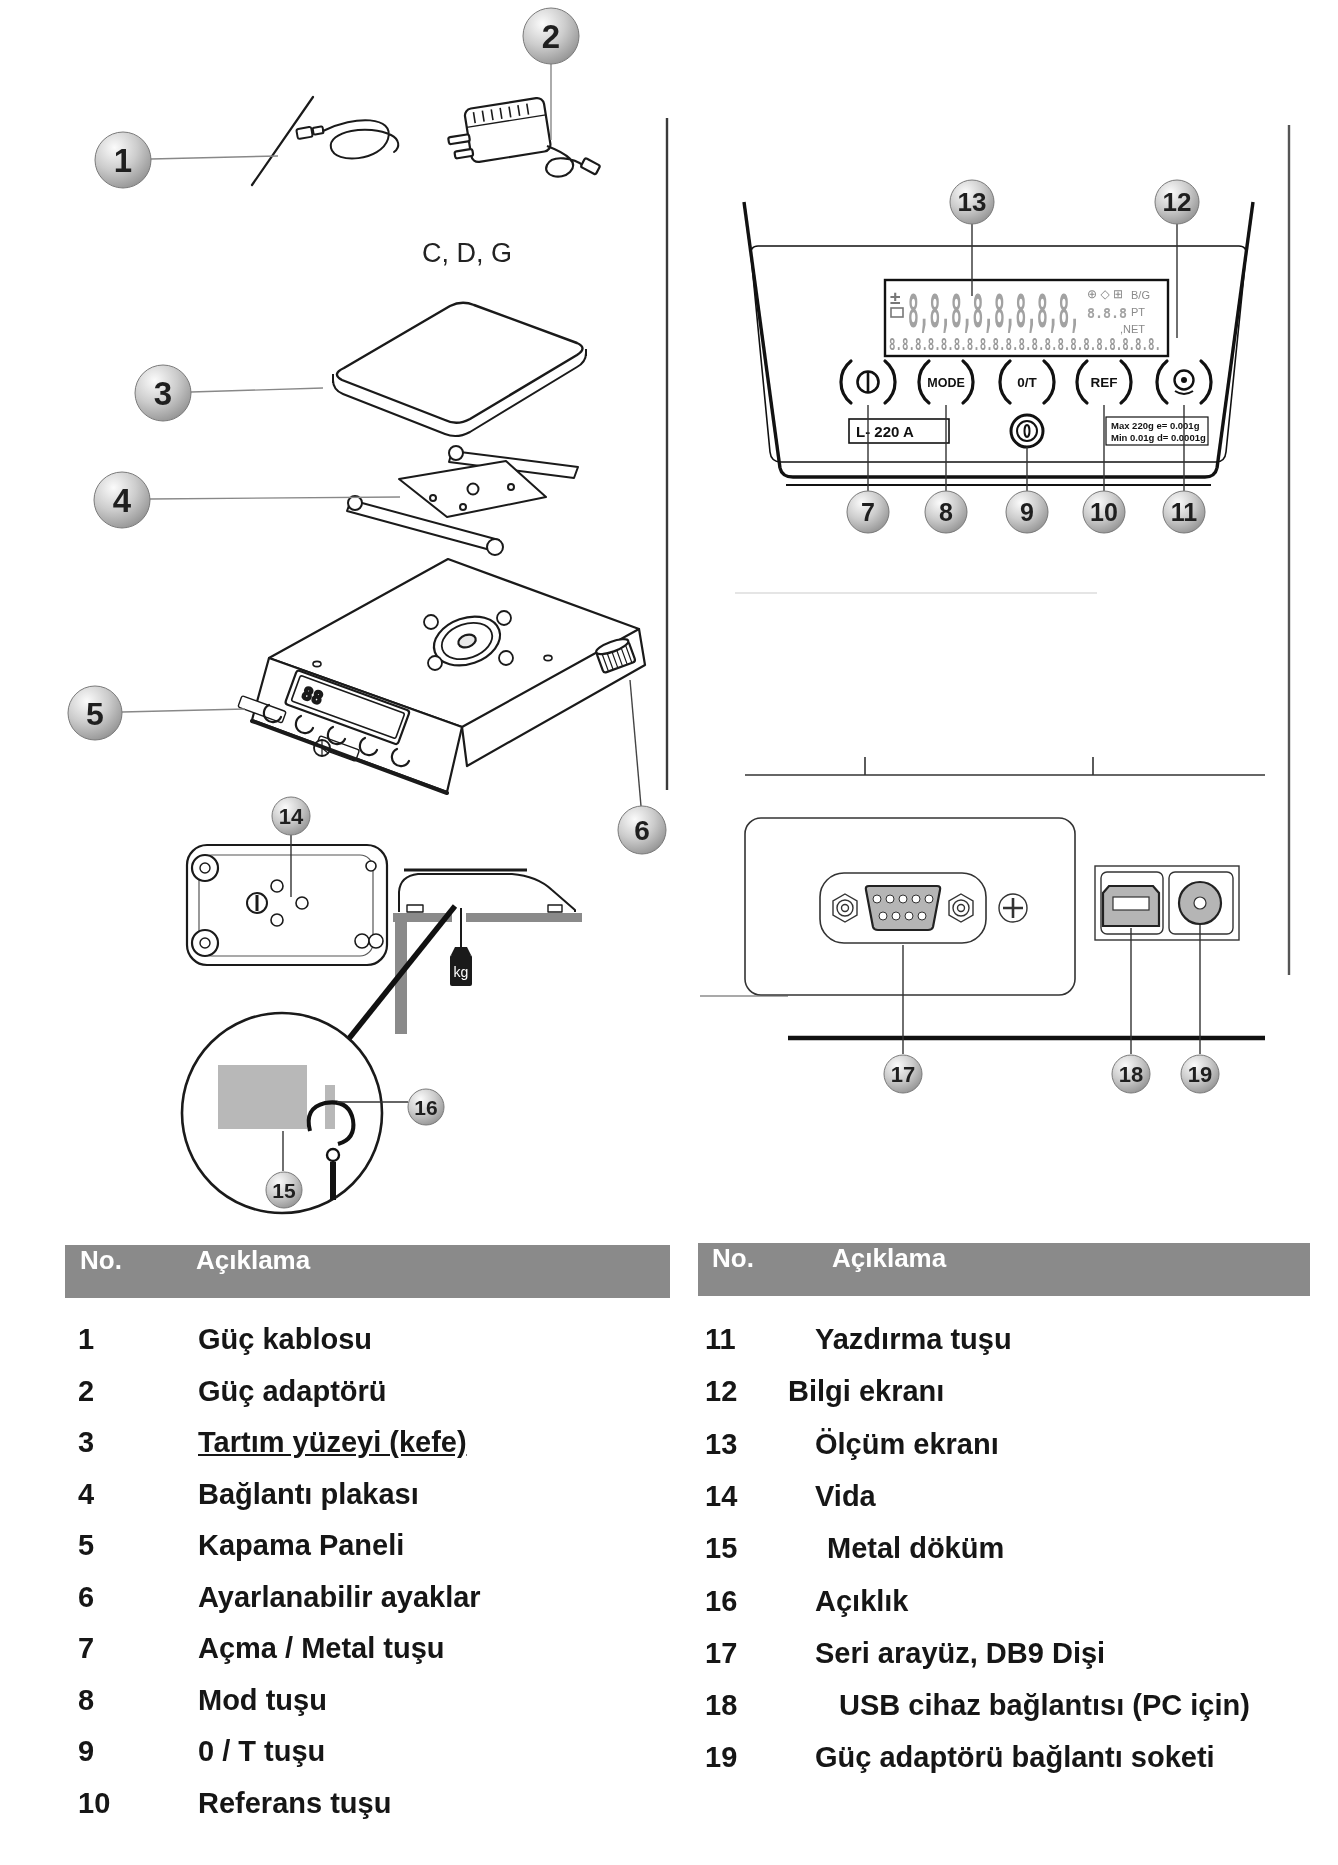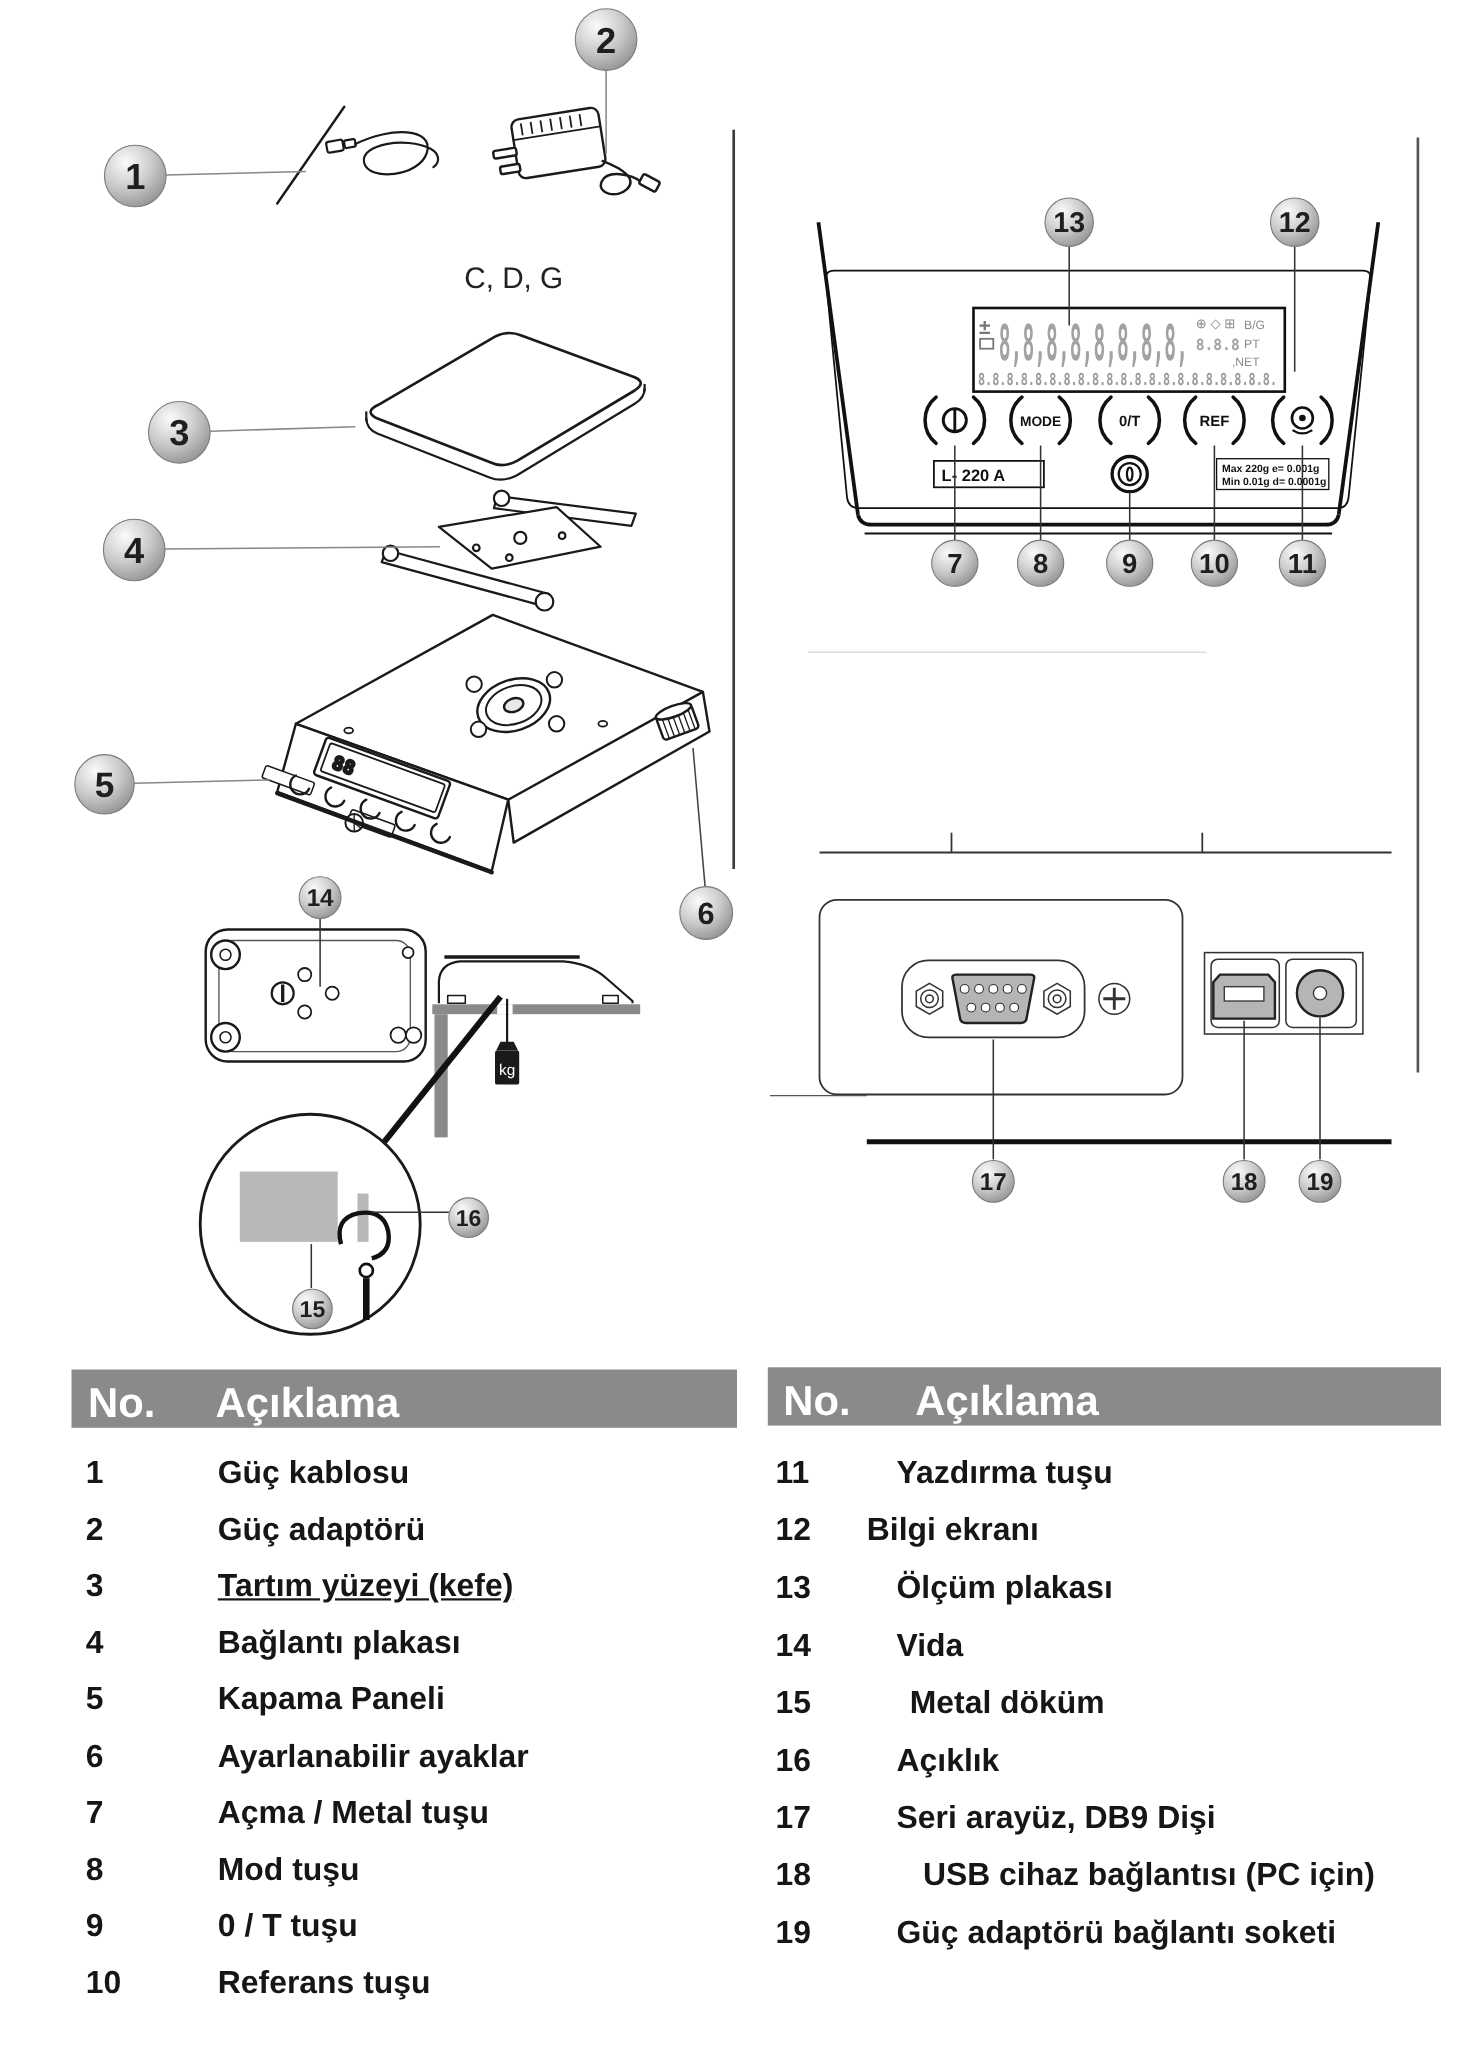--- a/index.html
+++ b/index.html
@@ -2,21 +2,21 @@
 <html><head>
 <meta charset="utf-8">
 <style>
   html,body{margin:0;padding:0;background:#fff;}
   .page{position:relative;width:1338px;height:1865px;background:#ffffff;
         font-family:"Liberation Sans",sans-serif;overflow:hidden;}
   svg text{font-family:"Liberation Sans",sans-serif;}
   .seg{font-family:"DejaVu Sans Mono",monospace;}
   
   .hdr-bar{position:absolute;height:53px;background:#8a8a8a;}
-  .hdr-bar span{position:absolute;top:10px;color:#ffffff;font-size:38px;font-weight:bold;}
+  .hdr-bar span{position:absolute;top:0;color:#ffffff;font-size:26px;font-weight:bold;}
   .prow{position:absolute;height:34px;color:#161616;font-weight:bold;font-size:29px;white-space:nowrap;}
   .prow .no{position:absolute;top:0;}
   .prow .desc{position:absolute;top:0;}
 </style>
 </head>
 <body>
 
 <div class="page">
 
 <svg width="1338" height="1240" viewBox="0 0 1338 1240" style="position:absolute;left:0;top:0;">
@@ -445,21 +445,21 @@
         <div class="prow" style="left: 0px; top: 1323px; width: 1338px;">
           <span class="no" style="left: 705px;">11</span>
           <span class="desc" style="left: 815px;">Yazdırma tuşu</span>
         </div>
         <div class="prow" style="left: 0px; top: 1375.3px; width: 1338px;">
           <span class="no" style="left: 705px;">12</span>
           <span class="desc" style="left: 788px;">Bilgi ekranı</span>
         </div>
         <div class="prow" style="left: 0px; top: 1427.6px; width: 1338px;">
           <span class="no" style="left: 705px;">13</span>
-          <span class="desc" style="left: 815px;">Ölçüm plakası</span>
+          <span class="desc" style="left: 815px;">Ölçüm ekranı</span>
         </div>
         <div class="prow" style="left: 0px; top: 1479.9px; width: 1338px;">
           <span class="no" style="left: 705px;">14</span>
           <span class="desc" style="left: 815px;">Vida</span>
         </div>
         <div class="prow" style="left: 0px; top: 1532.2px; width: 1338px;">
           <span class="no" style="left: 705px;">15</span>
           <span class="desc" style="left: 815px; margin-left: 12px;">Metal döküm</span>
         </div>
         <div class="prow" style="left: 0px; top: 1584.5px; width: 1338px;">

